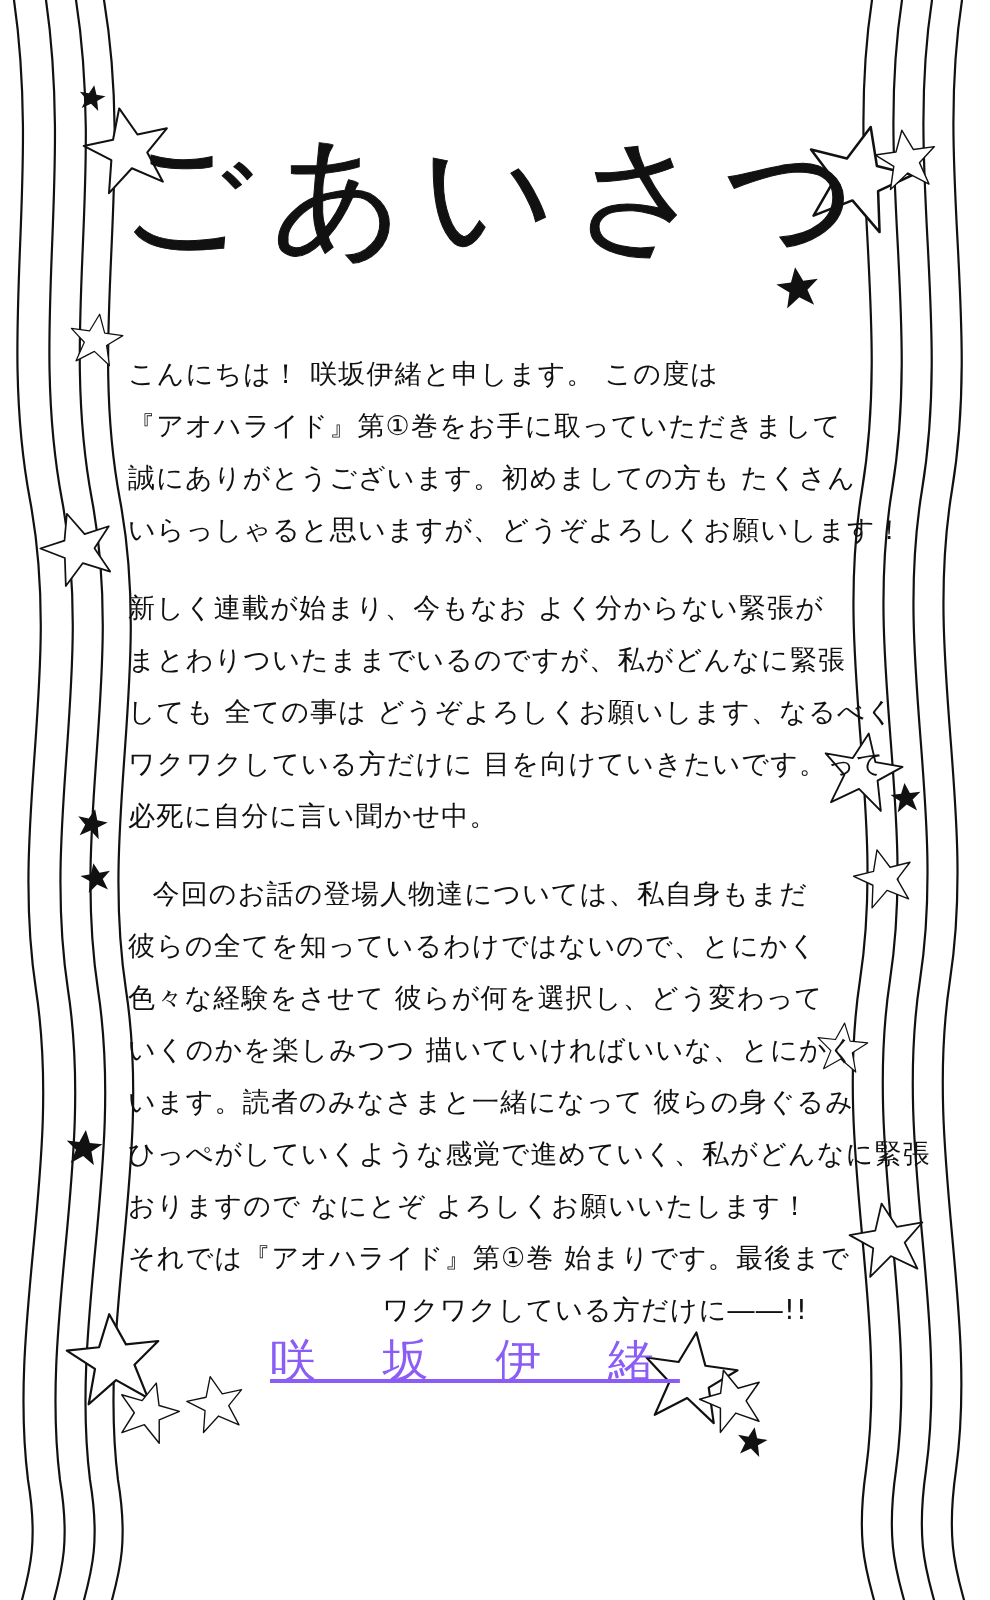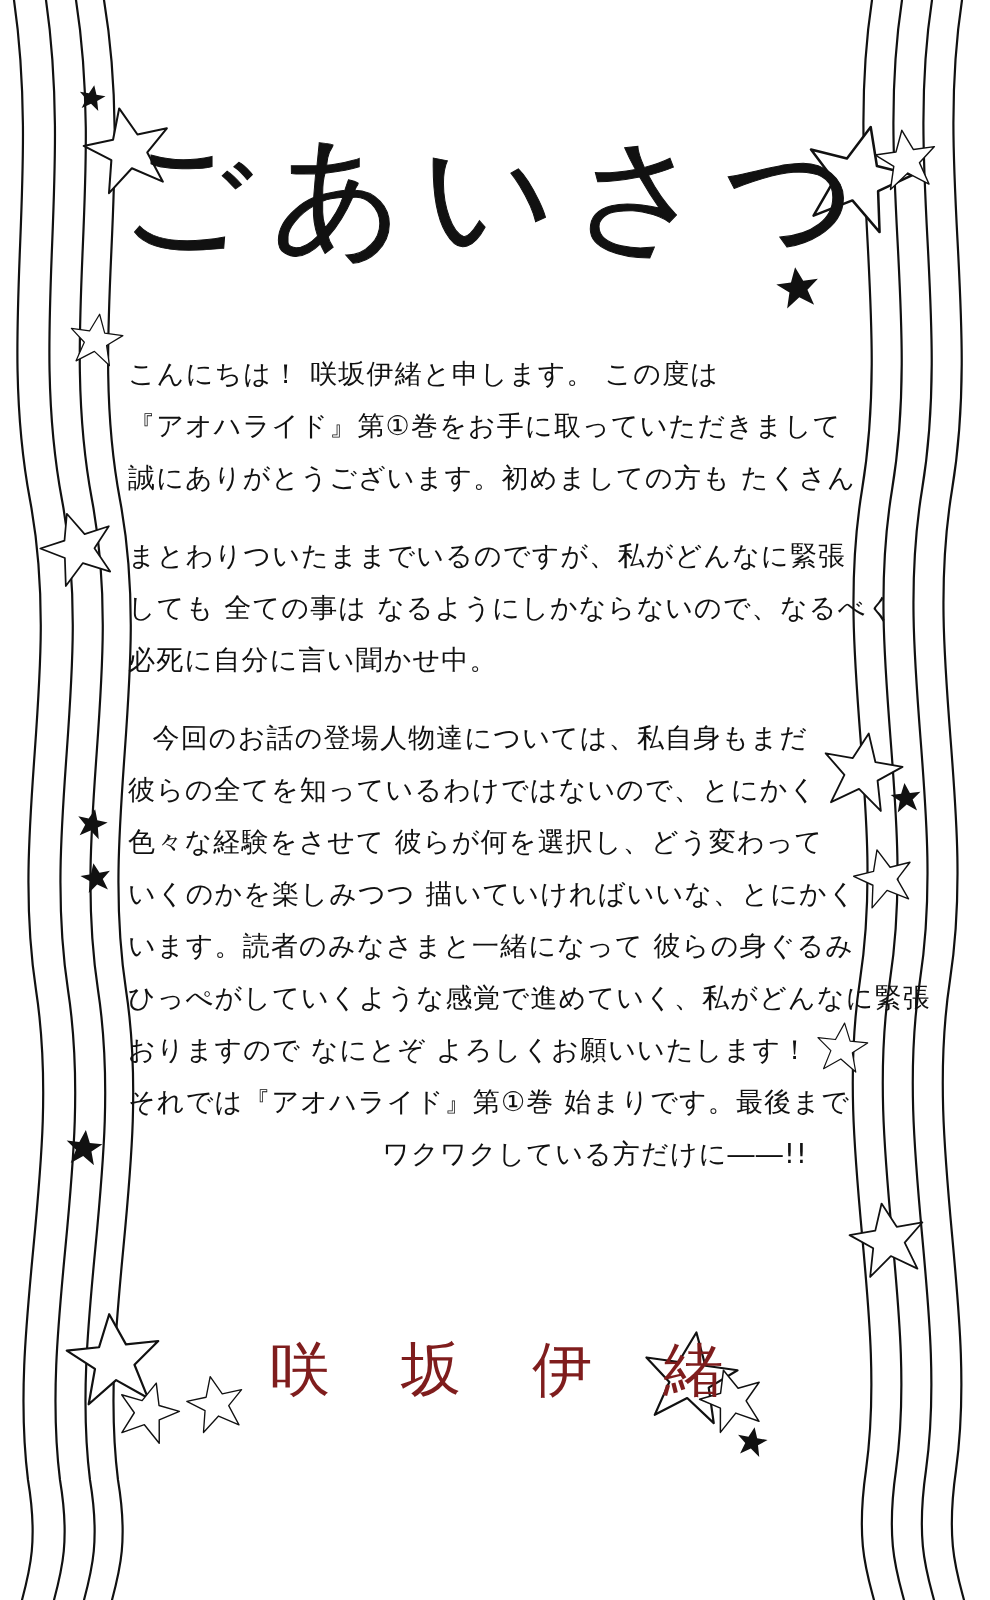--- a/index.html
+++ b/index.html
@@ -76,25 +76,26 @@
     text-align: right;
   }
   .para p {
     margin: 0;
     white-space: nowrap;
   }
   .signature {
     position: absolute;
     left: 270px;
     top: 1330px;
-    font-size: 60px;
+    font-size: 46px;
     letter-spacing: 26px;
-    color: #7f1d1d;
+    color: #8b5cf6;
     font-family: "DejaVu Sans", sans-serif;
     white-space: nowrap;
+    text-decoration: underline;
   }
 </style>
 </head>
 <body>
 
 <div class="page">
 
   <svg class="border-svg" viewBox="0 0 990 1600" aria-hidden="true">
     <g fill="none" stroke="#111111" stroke-width="2.2" stroke-linecap="round">
 
@@ -146,25 +147,28 @@
   <div class="title">
     <div class="title-text">ごあいさつ</div>
   </div>
 
   <div class="letter">
 
     <div class="para">
       <p>こんにちは！ 咲坂伊緒と申します。 この度は</p>
       <p>『アオハライド』第①巻をお手に取っていただきまして</p>
       <p>誠にありがとうございます。初めましての方も たくさん</p>
+      <p>いらっしゃると思いますが、どうぞよろしくお願いします！</p>
     </div>
 
     <div class="para">
+      <p>新しく連載が始まり、今もなお よく分からない緊張が</p>
       <p>まとわりついたままでいるのですが、私がどんなに緊張</p>
-      <p>しても 全ての事は なるようにしかならないので、なるべく</p>
+      <p>しても 全ての事は どうぞよろしくお願いします、なるべく</p>
+      <p>ワクワクしている方だけに 目を向けていきたいです。って</p>
       <p>必死に自分に言い聞かせ中。</p>
     </div>
 
     <div class="para tight">
       <p>今回のお話の登場人物達については、私自身もまだ</p>
       <p>彼らの全てを知っているわけではないので、とにかく</p>
       <p>色々な経験をさせて 彼らが何を選択し、どう変わって</p>
       <p>いくのかを楽しみつつ 描いていければいいな、とにかく</p>
       <p>います。読者のみなさまと一緒になって 彼らの身ぐるみ</p>
       <p>ひっぺがしていくような感覚で進めていく、私がどんなに緊張</p>

